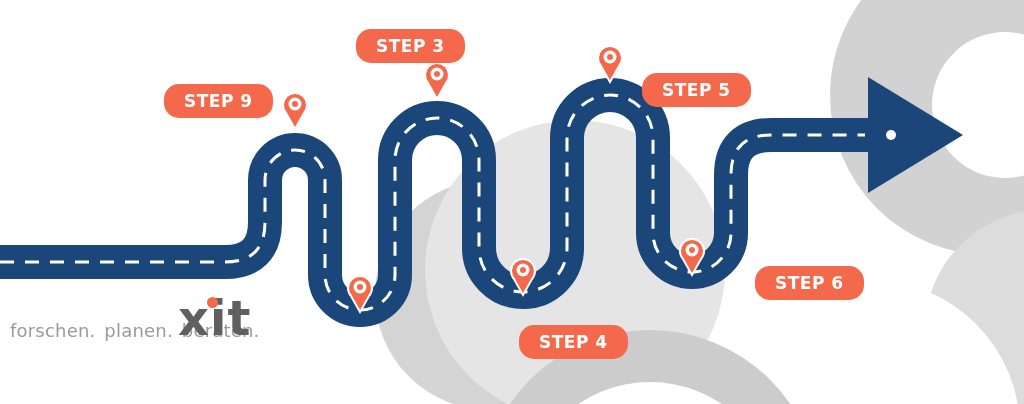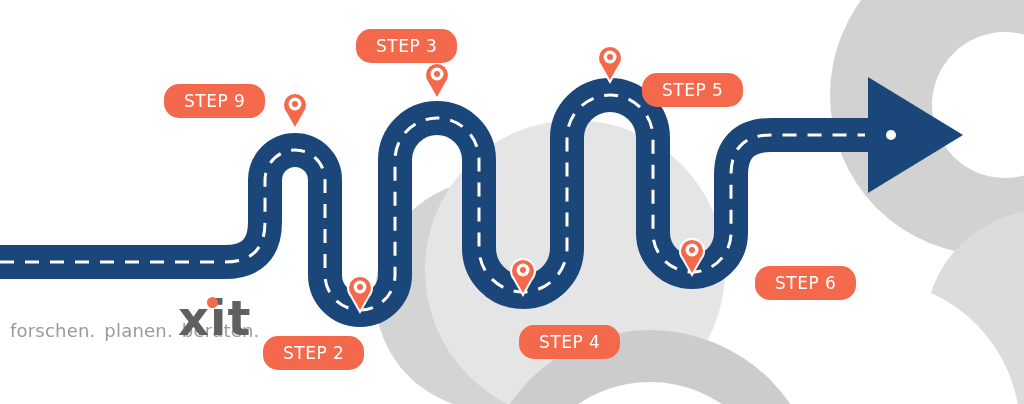--- a/index.html
+++ b/index.html
@@ -22,21 +22,21 @@
   .road-dash{fill:none;stroke:#ffffff;stroke-width:3;stroke-dasharray:14 11;}
   .arrowhead{fill:var(--road);}
   .end-dot{fill:#ffffff;}
   .pin-body{fill:var(--accent);stroke:#ffffff;stroke-width:2;}
   .pin-ring{fill:#ffffff;}
   .pin-dot{fill:var(--accent);}
   .step-label{
     position:absolute;
     background:var(--accent);
     color:#ffffff;
-    font-weight:400;
+    font-weight:700;
     font-size:17px;
     letter-spacing:.5px;
     padding:7px 20px;
     border-radius:15px;
     white-space:nowrap;
   }
   .s1{left:164px;top:84px;}
   .s2{left:263px;top:336px;}
   .s3{left:356px;top:29px;}
   .s4{left:519px;top:325px;}
@@ -127,21 +127,20 @@
       </g>
       <g transform="translate(692,251)">
         <path class="pin-body" d="M 0 24 L -9 8 A 12 12 0 1 1 9 8 Z"></path>
         <circle class="pin-ring" cy="-1" r="6.5"></circle>
         <circle class="pin-dot" cy="-1" r="3"></circle>
       </g>
     </g>
   </svg>
 
   <div class="step-label s1">STEP 9</div>
-  <div class="step-label s2">STEP 2</div>
   <div class="step-label s3">STEP 3</div>
   <div class="step-label s4">STEP 4</div>
   <div class="step-label s5">STEP 5</div>
   <div class="step-label s6">STEP 6</div>
 
   <span class="tagline">forschen. planen. beraten.</span>
   <span class="logo-name">
     <span>xit</span>
     <span class="logo-dot"></span>
   </span>

